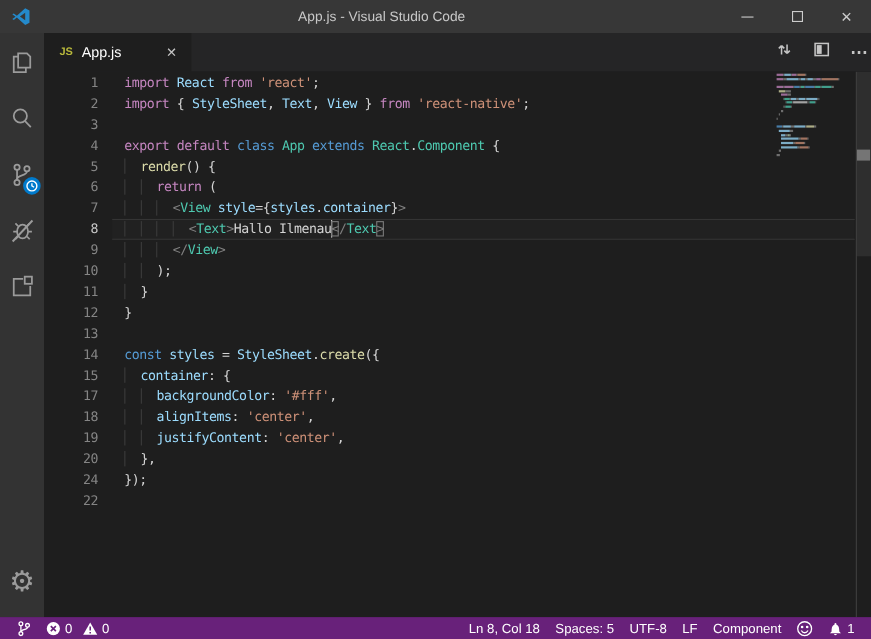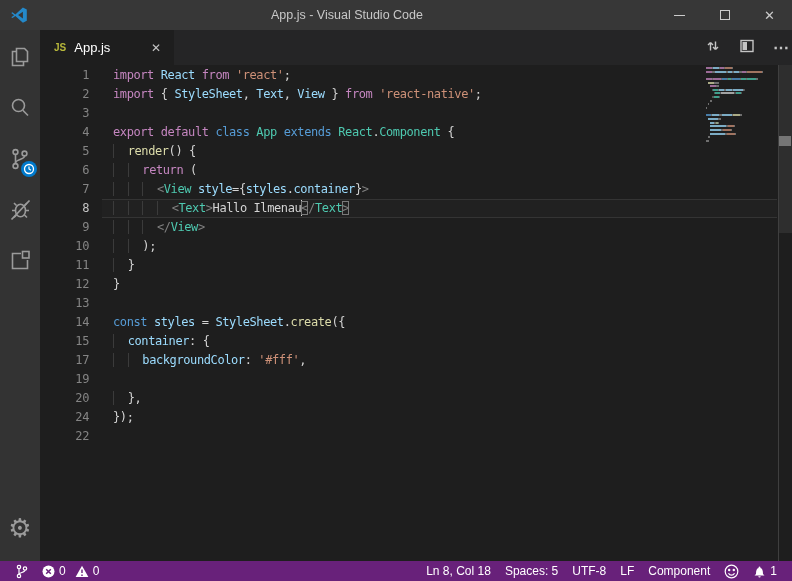--- a/index.html
+++ b/index.html
@@ -245,21 +245,26 @@
         </div>
         <div class="code-row">
           <div class="line-num">15</div>
           <div class="line-code"><span class="indent-guide">  </span><span class="tk-v">container</span><span class="tk-p">: {</span></div>
         </div>
         <div class="code-row">
           <div class="line-num">17</div>
           <div class="line-code"><span class="indent-guide">  </span><span class="indent-guide">  </span><span class="tk-v">backgroundColor</span><span class="tk-p">: </span><span class="tk-str">'#fff'</span><span class="tk-p">,</span></div>
         </div>
         <div class="code-row">
+          <div class="line-num">18</div>
+          <div class="line-code"><span class="indent-guide">  </span><span class="indent-guide">  </span><span class="tk-v">alignItems</span><span class="tk-p">: </span><span class="tk-str">'center'</span><span class="tk-p">,</span></div>
+        </div>
+        <div class="code-row">
           <div class="line-num">19</div>
+          <div class="line-code"><span class="indent-guide">  </span><span class="indent-guide">  </span><span class="tk-v">justifyContent</span><span class="tk-p">: </span><span class="tk-str">'center'</span><span class="tk-p">,</span></div>
         </div>
         <div class="code-row">
           <div class="line-num">20</div>
           <div class="line-code"><span class="indent-guide">  </span><span class="tk-p">},</span></div>
         </div>
         <div class="code-row">
           <div class="line-num">24</div>
           <div class="line-code"><span class="tk-p">});</span></div>
         </div>
         <div class="code-row">

